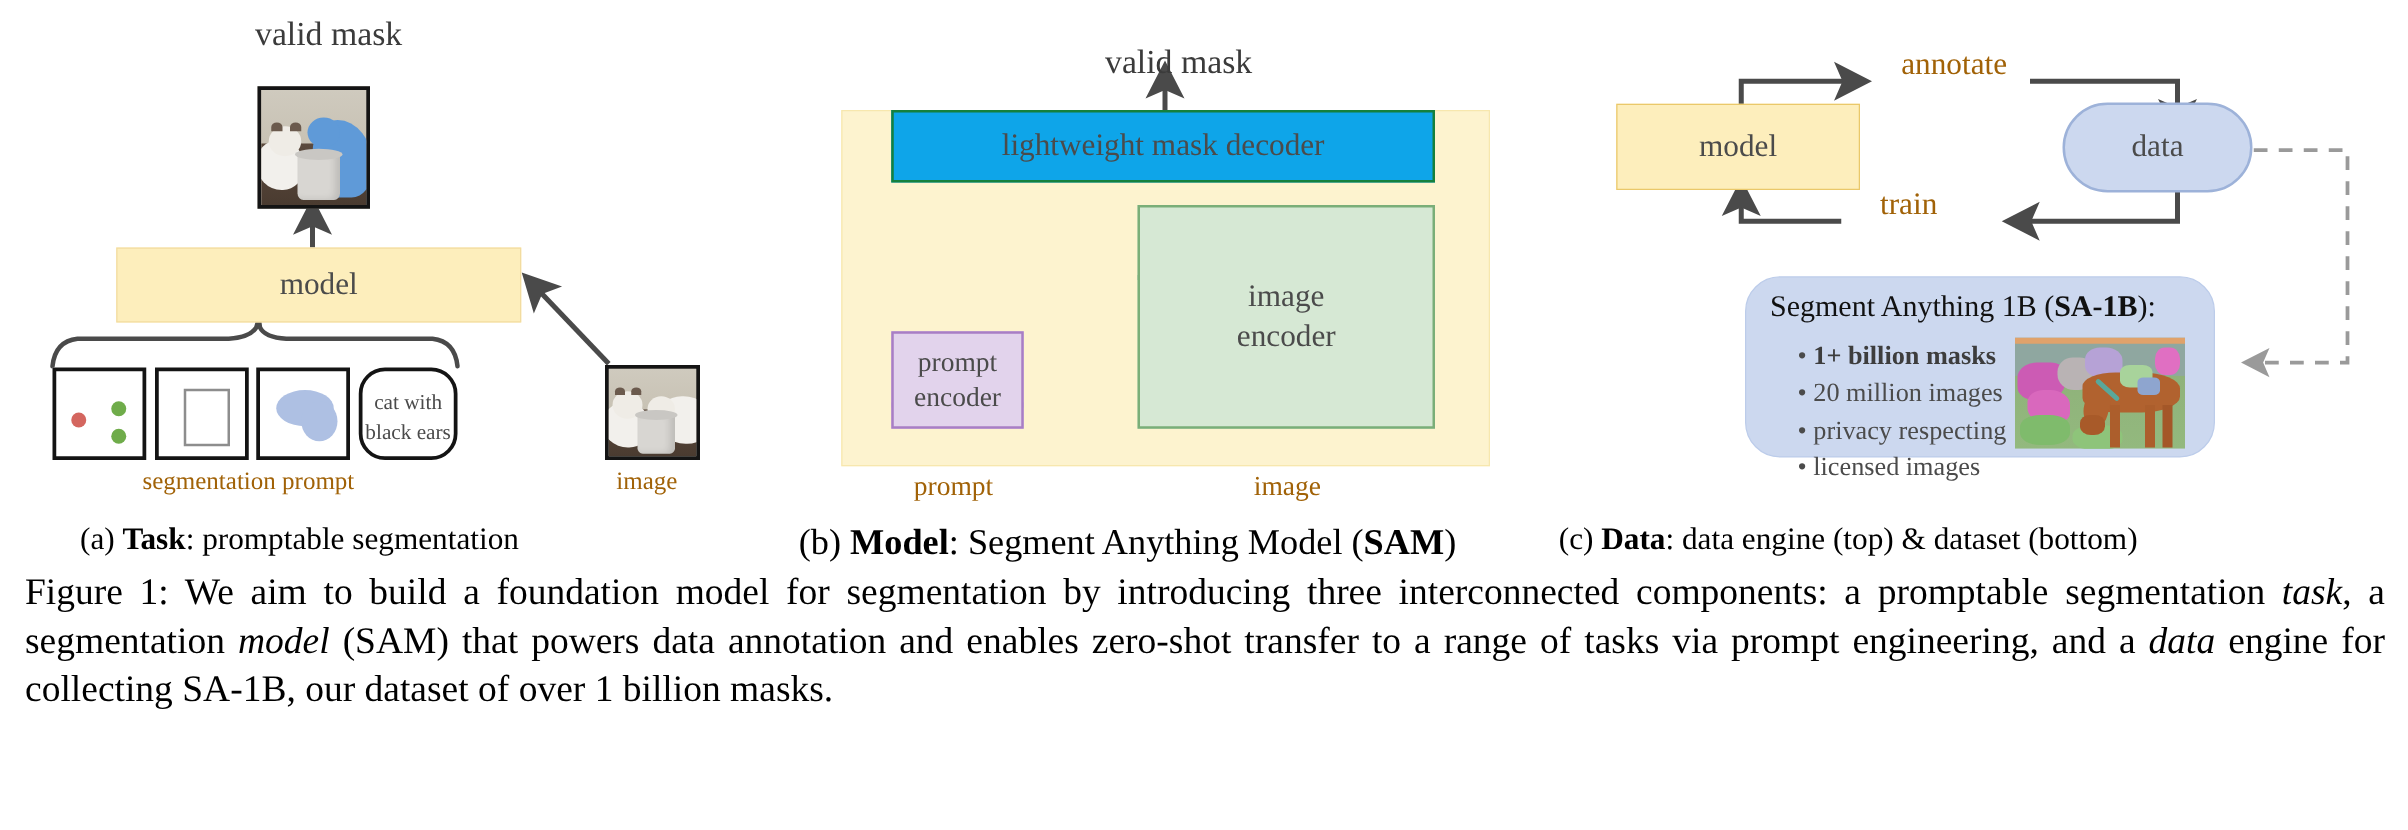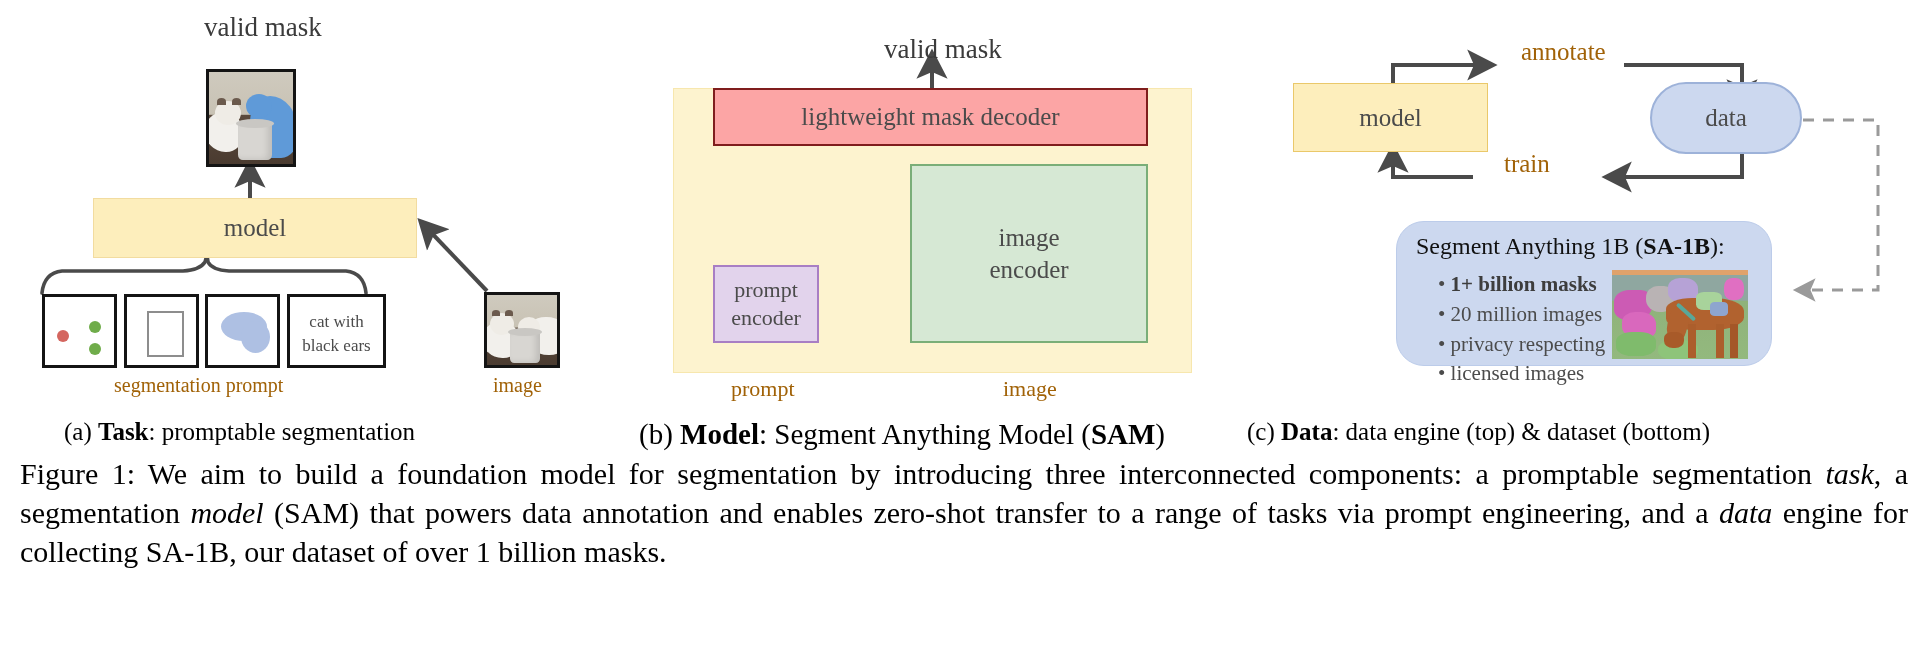--- a/index.html
+++ b/index.html
@@ -74,22 +74,22 @@
 
   
   .b-container {
     position: absolute;
     background: #fdf3cf;
     border: 1px solid #f7e7ae;
     box-sizing: border-box;
   }
   .b-decoder {
     position: absolute;
-    background: #fca5a5;
-    border: 2px solid #7f1d1d;
+    background: #0ea5e9;
+    border: 2px solid #15803d;
     box-sizing: border-box;
   }
   .b-prompt {
     position: absolute;
     background: #e2d3ec;
     border: 2px solid #a87ec4;
     box-sizing: border-box;
   }
   .b-image {
     position: absolute;
@@ -252,21 +252,21 @@
 
   <div class="prompt-card" style="left:124px; top:294px; width:75px; height:74px;">
     <div class="inner-rect" style="left:20px; top:14px; width:37px; height:46px;"></div>
   </div>
 
   <div class="prompt-card" style="left:205px; top:294px; width:75px; height:74px;">
     <div class="blob blob-a" style="left:13px; top:15px; width:46px; height:29px;"></div>
     <div class="blob blob-b" style="left:33px; top:24px; width:29px; height:32px;"></div>
   </div>
 
-  <div class="prompt-card" style="left:287px; top:294px; width:99px; height:74px;">
+  <div class="prompt-card" style="left:287px; top:294px; width:79px; height:74px;border-radius:21px;">
     <div class="card-text" style="top:14px; font-size:17px;">cat with</div>
     <div class="card-text" style="top:38px; font-size:17px;">black ears</div>
   </div>
 
   <div class="lbl lbl-dark" style="left:114px; top:374px; font-size:20px;">segmentation prompt</div>
 
   <div class="thumb" style="left:484px; top:292px; width:76px; height:76px;">
     <div class="cat-scene"></div>
     <div class="cat-body" style="left:-5px; top:27px; width:38px; height:36px;"></div>
     <div class="cat-head" style="left:3px; top:18px; width:24px; height:22px;"></div>

